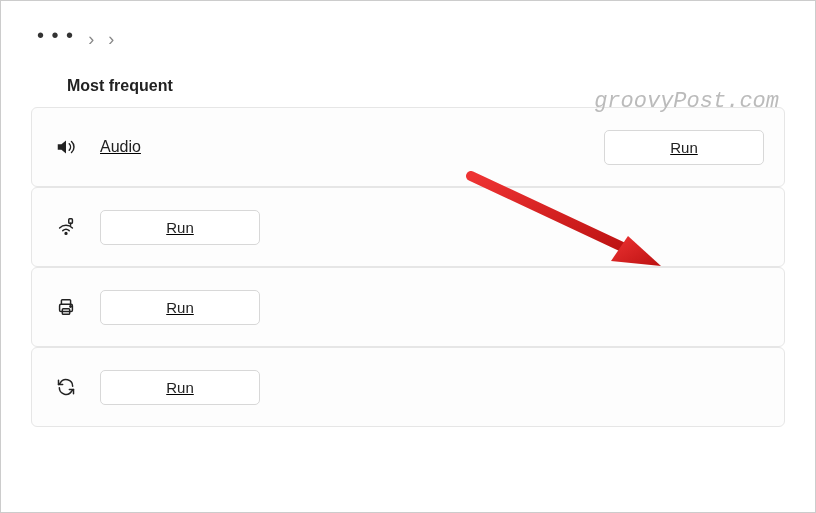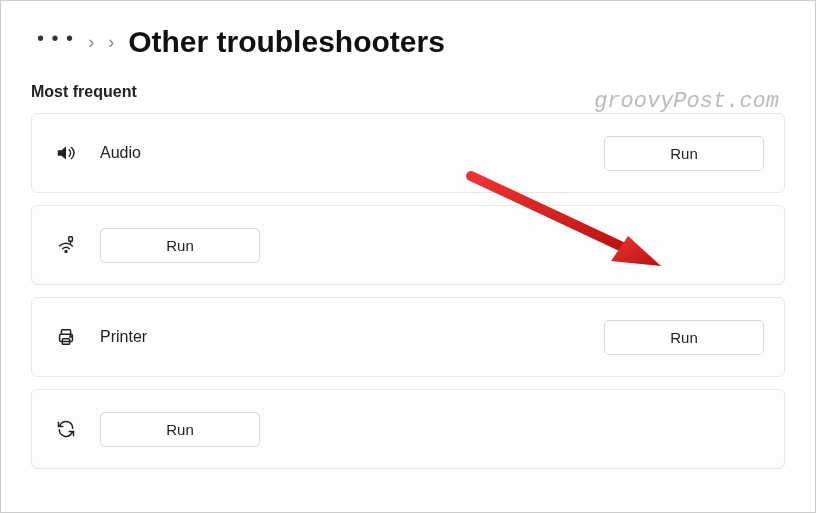--- a/index.html
+++ b/index.html
@@ -44,36 +44,38 @@
     .breadcrumb-current {
       color: #111;
       font-size: 30px;
       font-weight: 600;
     }
     .section-title {
       padding: 6px 30px 12px 30px;
       font-size: 16px;
       font-weight: 600;
       color: #222;
+      margin-left: 36px;
     }
     .watermark {
       position: absolute;
       top: 88px;
       right: 36px;
       font-family: Liberation Mono, monospace;
       font-style: italic;
       font-size: 22px;
       color: #bbb;
       user-select: none;
     }
     .list {
       padding: 0 30px;
       display: flex;
       flex-direction: column;
-      gap: 12px;
+      gap: 0;
+      text-decoration: underline;
     }
     .item {
       display: flex;
       align-items: center;
       border: 1px solid #e6e6e6;
       border-radius: 6px;
       background: #fdfdfd;
       padding: 20px 20px 20px 22px;
       gap: 22px;
       min-height: 80px;
@@ -113,21 +115,20 @@
       height: 110px;
     }
   </style>
 </head>
 <body>
 
 <div class="breadcrumb">
   <span class="breadcrumb-ellipsis">• • •</span>
   <span class="breadcrumb-sep">›</span>
   <span class="breadcrumb-sep">›</span>
-  <span class="breadcrumb-current">Other troubleshooters</span>
 </div>
 
 <div class="section-title">Most frequent</div>
 
 <div class="watermark">groovyPost.com</div>
 
 <div class="list">
 
   <div class="item">
     <span class="item-icon">
@@ -156,21 +157,20 @@
 
   <div class="item">
     <span class="item-icon">
       <svg viewBox="0 0 24 24" width="22" height="22" fill="none" stroke="currentColor" stroke-width="1.6" stroke-linecap="round" stroke-linejoin="round">
         <rect x="5" y="9" width="14" height="8" rx="1.5"></rect>
         <path d="M7 9V5a1 1 0 0 1 1-1h8a1 1 0 0 1 1 1v4"></path>
         <rect x="8" y="14" width="8" height="6" rx="1"></rect>
         <circle cx="17" cy="11.5" r="0.8" fill="currentColor"></circle>
       </svg>
     </span>
-    <span class="item-label">Printer</span>
     <button class="run-button">Run</button>
   </div>
 
   <div class="item">
     <span class="item-icon">
       <svg viewBox="0 0 24 24" width="20" height="20" fill="none" stroke="currentColor" stroke-width="1.8" stroke-linecap="round" stroke-linejoin="round">
         <path d="M20 11A8 8 0 0 0 5 7.3L3 9"></path>
         <path d="M4 13a8 8 0 0 0 15 3.7l2-1.7"></path>
         <polyline points="3 4 3 9 8 9"></polyline>
         <polyline points="21 20 21 15 16 15"></polyline>

